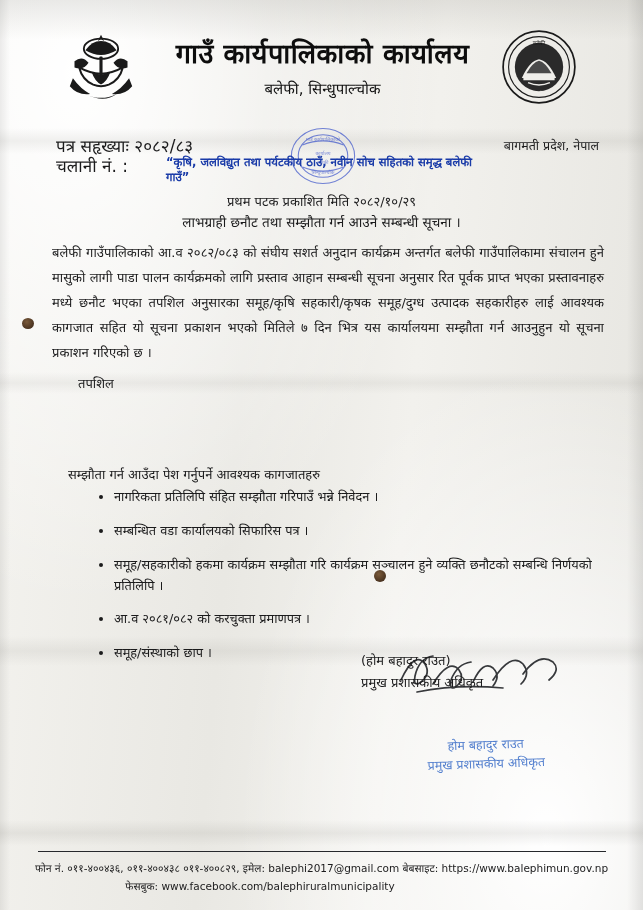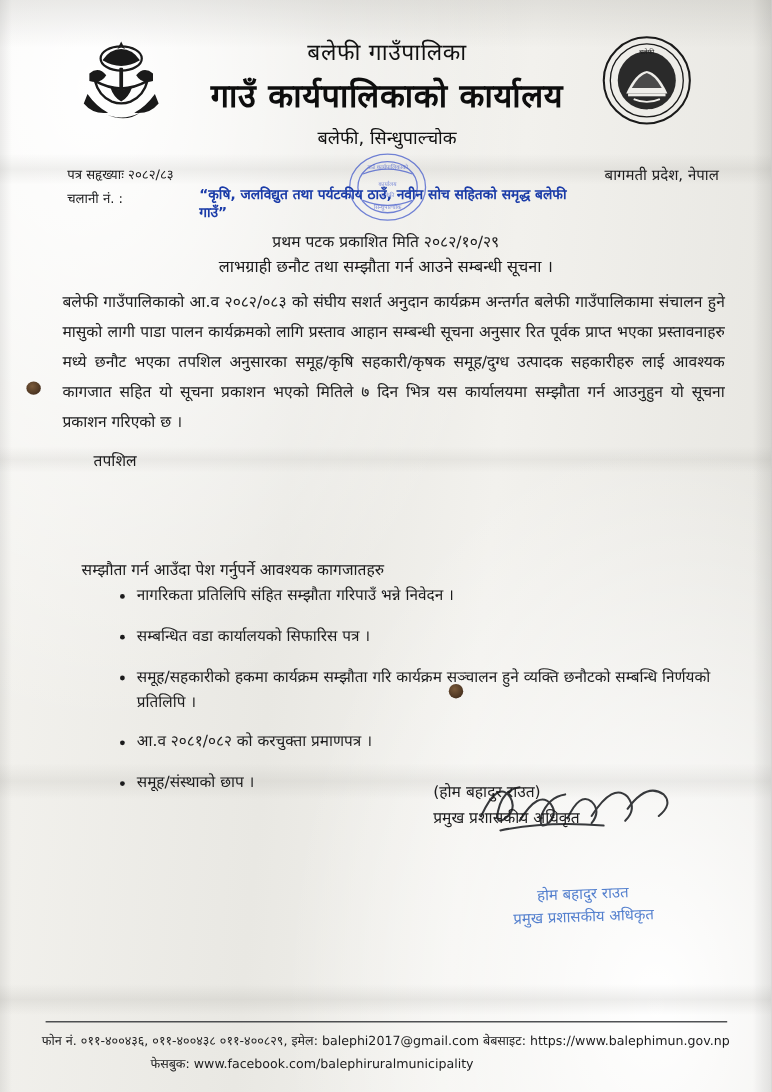--- a/index.html
+++ b/index.html
@@ -76,21 +76,21 @@
     font-family: "DejaVu Sans", sans-serif;
   }
   .head-line1 { font-size: 19px; letter-spacing: 0.5px; color: #111; }
   .head-line2 { font-size: 27px; font-weight: bold; margin-top: 4px; color: #0d0d0d; letter-spacing: 0.5px;}
   .head-line3 { font-size: 15px; margin-top: 7px; color: #111; }
 
   .meta-left {
     position: absolute;
     left: 56px;
     top: 136px;
-    font-size: 11px;
+    font-size: 17px;
     line-height: 20px;
   }
   .meta-right {
     position: absolute;
     right: 44px;
     top: 136px;
     font-size: 12.5px;
     line-height: 20px;
     text-align: right;
   }
@@ -273,21 +273,20 @@
       <circle cx="50" cy="50" r="31" fill="#2a2a2a"></circle>
       <path d="M28 64 q10 -22 22 -24 q12 2 22 24 Z" fill="#efeeea"></path>
       <path d="M34 58 q8 -14 16 -16 q8 2 16 16 Z" fill="#4a4a4a"></path>
       <rect x="30" y="64" width="40" height="3" fill="#efeeea"></rect>
       <path d="M36 70 q14 6 28 0" stroke="#efeeea" stroke-width="2" fill="none"></path>
       <text x="50" y="22" font-size="7" text-anchor="middle" fill="#1a1a1a" font-family="DejaVu Sans, sans-serif">बलेफी</text>
       <text x="50" y="86" font-size="6" text-anchor="middle" fill="#efeeea" font-family="DejaVu Sans, sans-serif">गाउँपालिका</text>
     </svg>
 
     <div class="head-text">
-      <div class="head-line1">बलेफी गाउँपालिका</div>
       <div class="head-line2">गाउँ कार्यपालिकाको कार्यालय</div>
       <div class="head-line3">बलेफी, सिन्धुपाल्चोक</div>
     </div>
 
     <div class="meta-left">
       <div>
         <span>पत्र सहृख्याः</span>
         <span>२०८२/८३</span>
       </div>
       <div>

